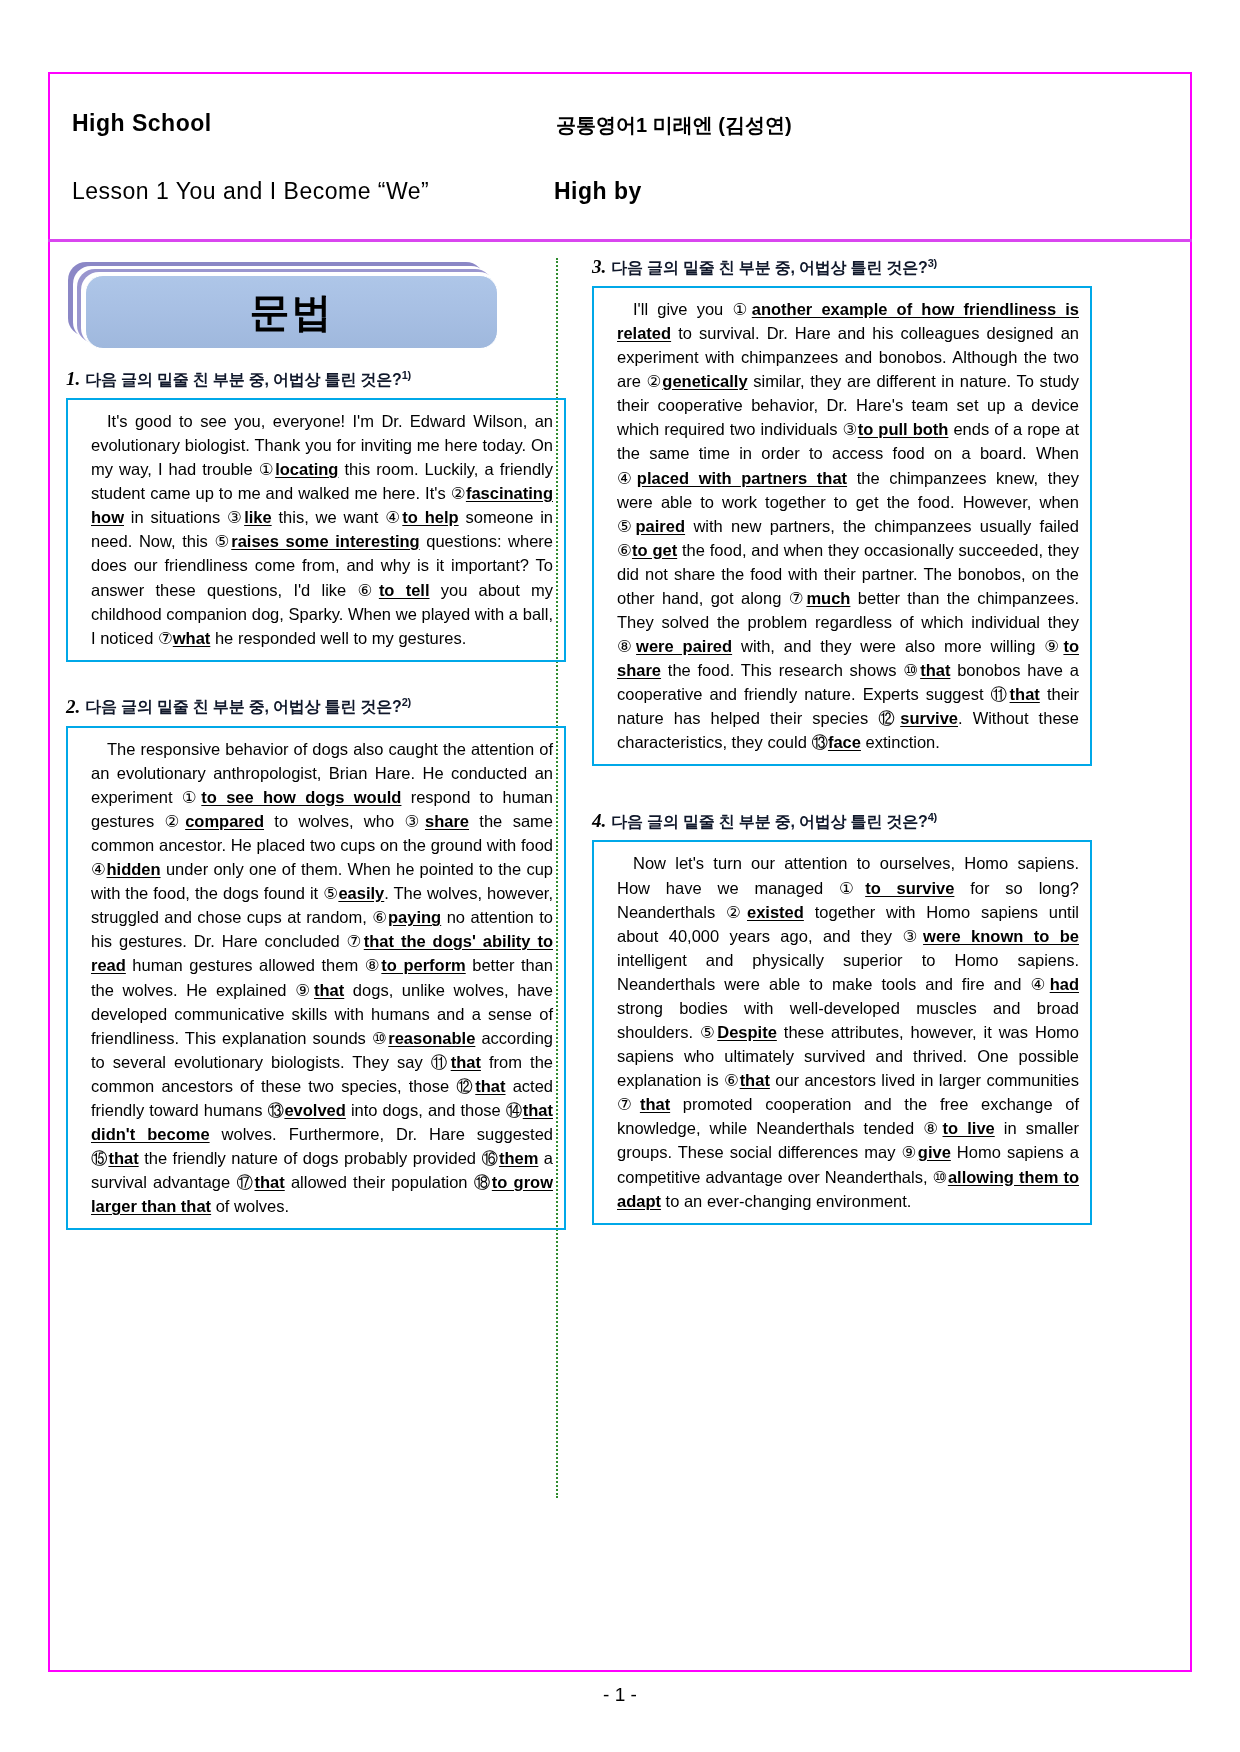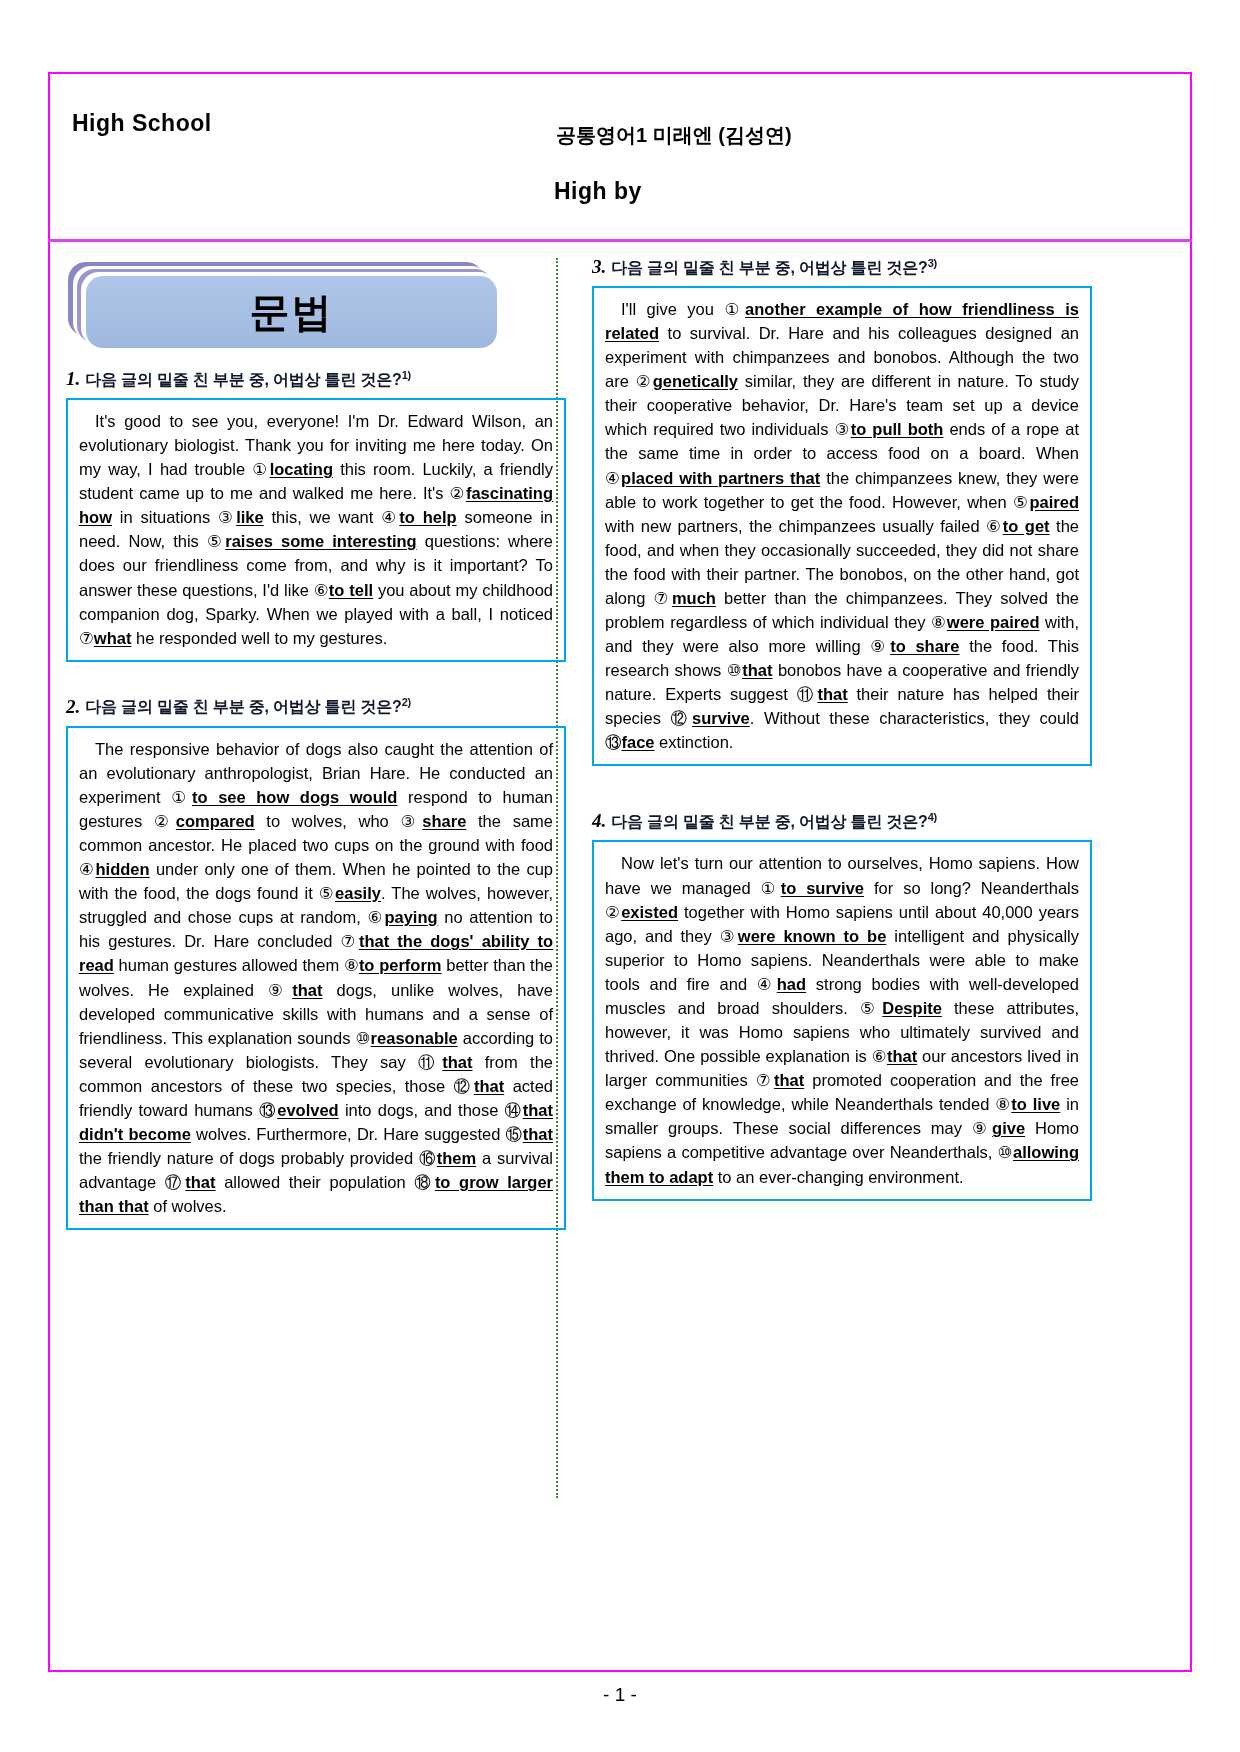--- a/index.html
+++ b/index.html
@@ -42,21 +42,21 @@
     left: 0px;
     top: 0px;
     font-size: 23px;
     font-weight: bold;
     letter-spacing: 0.5px;
     color: #000;
   }
   .hdr-book {
     position: absolute;
     left: 484px;
-    top: 12px;
+    top: 2px;
     font-size: 20px;
     font-weight: bold;
     color: #000;
   }
   .hdr-row-2 {
     position: absolute;
     left: 24px;
     top: 106px;
     width: 1096px;
     height: 40px;
@@ -152,21 +152,21 @@
     letter-spacing: -0.2px;
   }
   .q-sup {
     font-size: 11px;
     vertical-align: super;
     font-weight: bold;
   }
 
   .passage {
     border: 2.5px solid #00a8e8;
-    padding: 9px 11px 10px 11px;
+    padding: 9px 11px 10px 23px;
     font-size: 16.5px;
     line-height: 1.46;
     color: #000;
     text-align: justify;
     text-justify: inter-word;
     hyphens: none;
   }
   .passage .indent { display: inline-block; width: 16px; }
   .passage u {
     font-weight: bold;
@@ -191,20 +191,21 @@
 <body>
 
 <div class="page-frame"></div>
 
 <div class="header">
   <div class="hdr-row-1">
     <div class="hdr-school">High School</div>
     <div class="hdr-book">공통영어1 미래엔 (김성연)</div>
   </div>
   <div class="hdr-row-2">
+    <div class="hdr-lesson">Lesson 1 You and I Become “We”</div>
     <div class="hdr-madeby">High by</div>
   </div>
 </div>
 
 <div class="banner-wrap">
   <div class="bnr bnr-1"></div>
   <div class="bnr bnr-2"></div>
   <div class="bnr bnr-3"></div>
   <div class="bnr bnr-4"></div>
   <div class="bnr bnr-5"></div>

